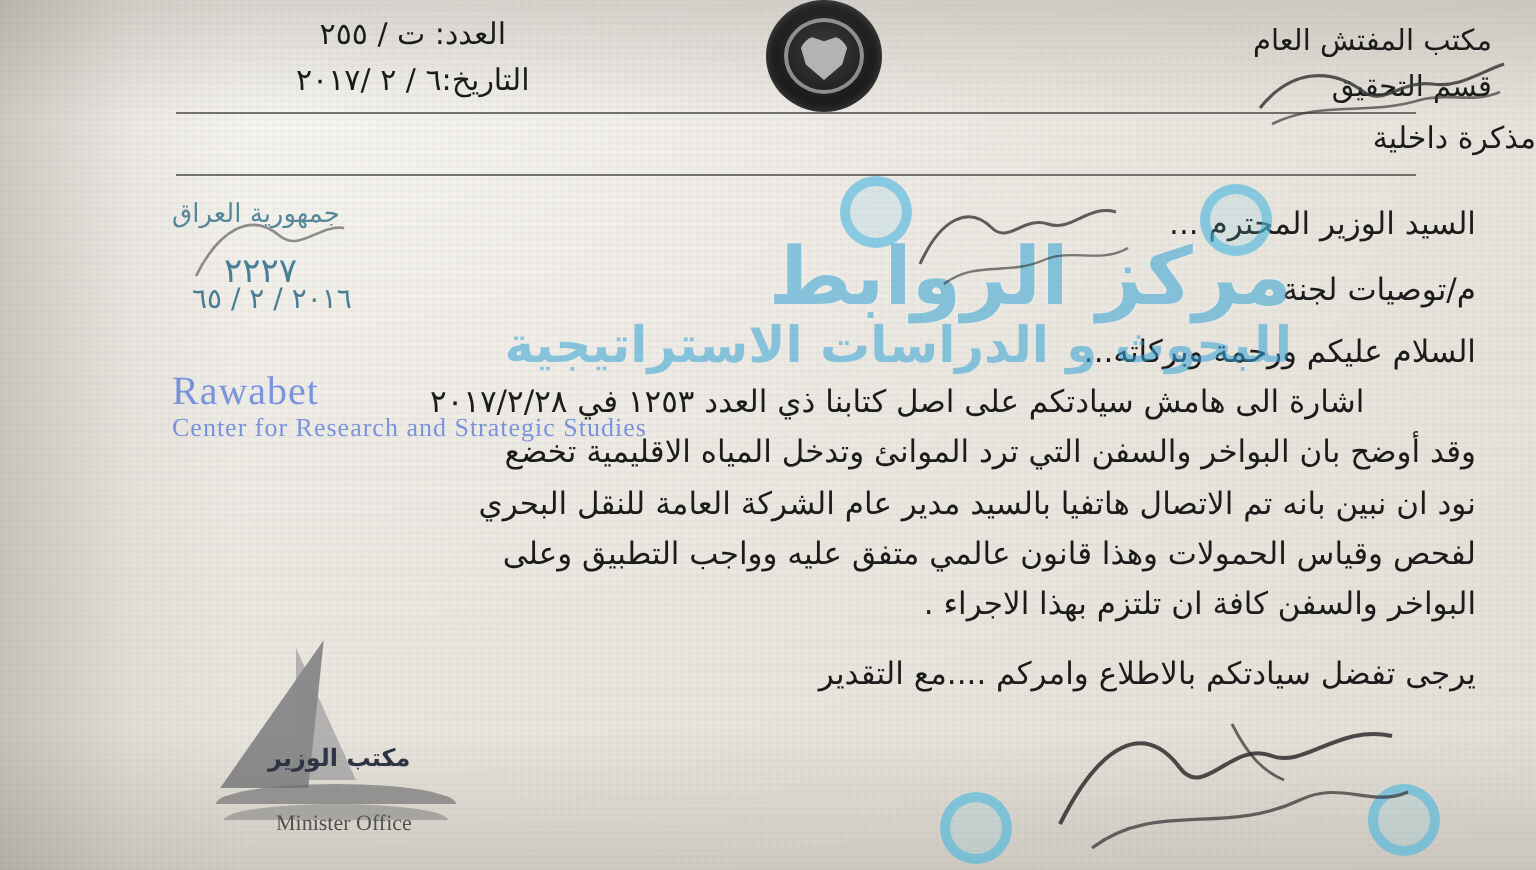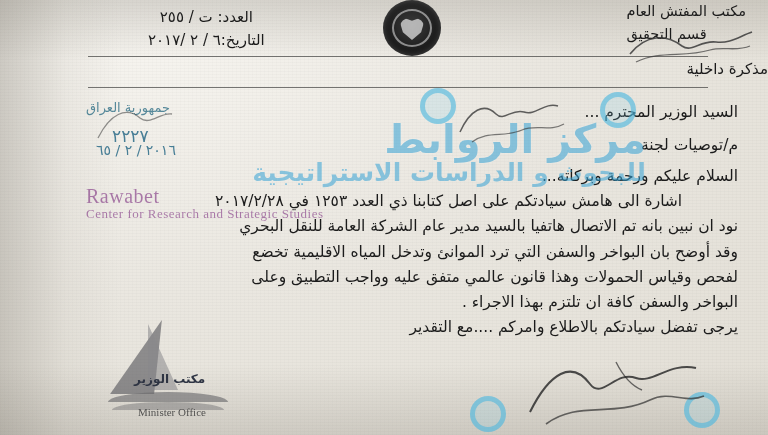--- a/index.html
+++ b/index.html
@@ -57,22 +57,22 @@
     position: absolute;
     left: 148px; top: 6px;
     text-align: center;
     line-height: 1.55;
     font-size: 15px;
     direction: rtl;
   }
   .hdr-left .row { white-space: nowrap; }
   .hdr-right {
     position: absolute;
-    right: 22px; top: 0;
-    text-align: left;
+    right: 22px; top: 10px;
+    text-align: right;
     line-height: 1.6;
     font-size: 14.5px;
     direction: rtl;
   }
   .emblem {
     position: absolute;
     left: 383px; top: 0px;
     width: 58px; height: 56px;
     border-radius: 50%;
     background:
@@ -122,21 +122,21 @@
     text-align: justify;
     font-size: 15.5px;
     line-height: 1.62;
   }
   .ln { white-space: nowrap; }
   .ln.c { text-align: left; }
   .to-line { margin-bottom: 8px; }
   .subject {
     margin: 2px 0 6px 0;
   }
-  .closing { }
+  .closing { margin-top: 10px; }
 
   
   .wm {
     position: absolute;
     left: 86px; top: 80px;
     width: 560px;
     pointer-events: none;
     opacity: .55;
     margin-top: 36px;
   }
@@ -152,21 +152,21 @@
   .wm-ar2 {
     font-size: 25px;
     font-weight: bold;
     color: #35a3d6;
     direction: rtl;
     margin-top: -4px;
     white-space: nowrap;
   }
   .wm-en {
     font-size: 20px;
-    color: #701a75;
+    color: #1d4ed8;
     font-family: "Liberation Serif", serif;
     letter-spacing: .5px;
     margin-top: -2px;
     white-space: nowrap;
   }
   .wm-dot {
     position: absolute;
     border-radius: 50%;
     border: 5px solid rgba(70,180,220,0.55);
     background: rgba(120,205,235,0.18);
@@ -289,22 +289,22 @@
 
   <div class="rule r1"></div>
   <div class="memo-title">مذكرة داخلية</div>
   <div class="rule r2"></div>
 
   <div class="body-block">
     <div class="ln to-line">السيد الوزير المحترم ...</div>
     <div class="ln subject">م/توصيات لجنة</div>
     <div class="ln">السلام عليكم ورحمة وبركاته...</div>
     <div class="ln c">اشارة الى هامش سيادتكم على اصل كتابنا ذي العدد ١٢٥٣ في ٢٠١٧/٢/٢٨</div>
+    <div class="ln">وقد أوضح بان البواخر والسفن التي ترد الموانئ وتدخل المياه الاقليمية تخضع</div>
     <div class="ln">نود ان نبين بانه تم الاتصال هاتفيا بالسيد مدير عام الشركة العامة للنقل البحري</div>
-    <div class="ln">وقد أوضح بان البواخر والسفن التي ترد الموانئ وتدخل المياه الاقليمية تخضع</div>
     <div class="ln">لفحص وقياس الحمولات وهذا قانون عالمي متفق عليه وواجب التطبيق وعلى</div>
     <div class="ln">البواخر والسفن كافة ان تلتزم بهذا الاجراء .</div>
     <div class="ln closing">يرجى تفضل سيادتكم بالاطلاع وامركم ....مع التقدير</div>
   </div>
 
   <div class="wm">
     <div class="wm-ar">مركز الروابط</div>
     <div class="wm-ar2">للبحوث و الدراسات الاستراتيجية</div>
     <div class="wm-en">Rawabet</div>
     <div class="wm-en" style="font-size:13px">Center for Research and Strategic Studies</div>

